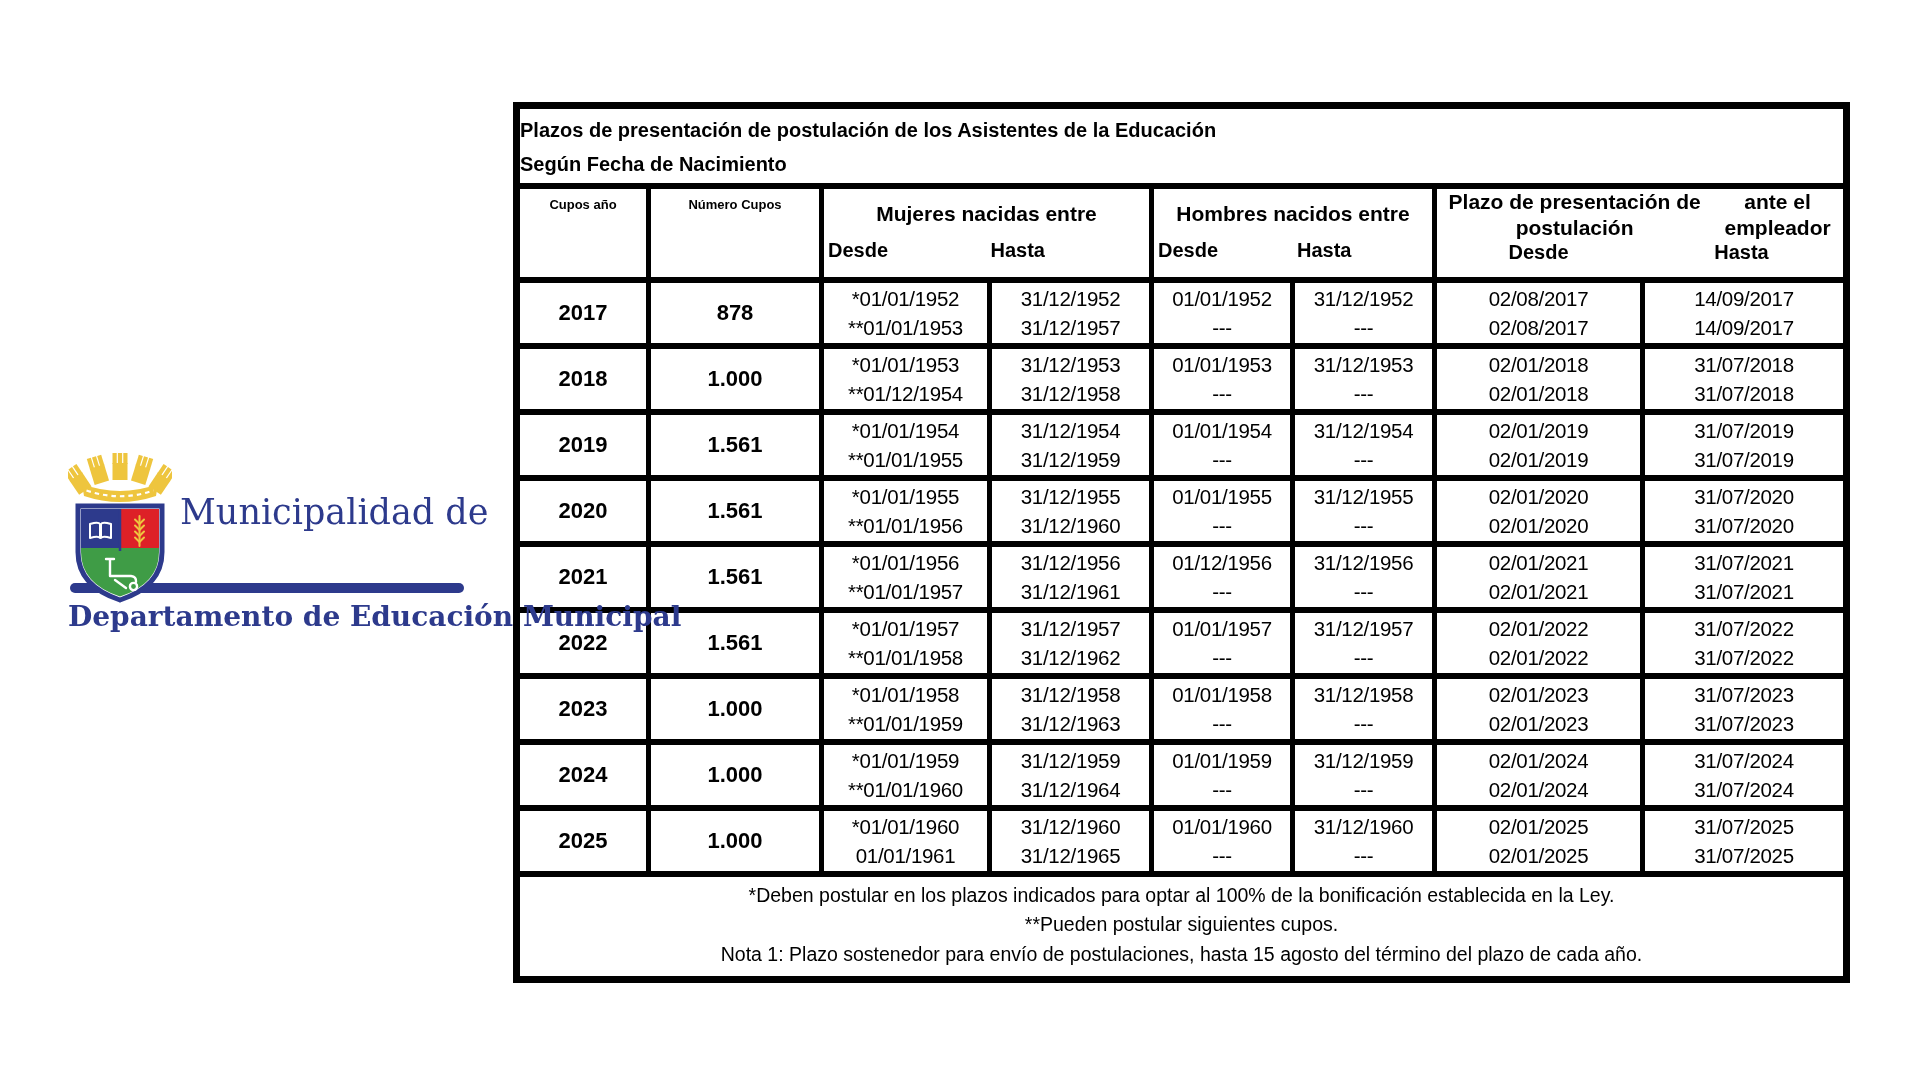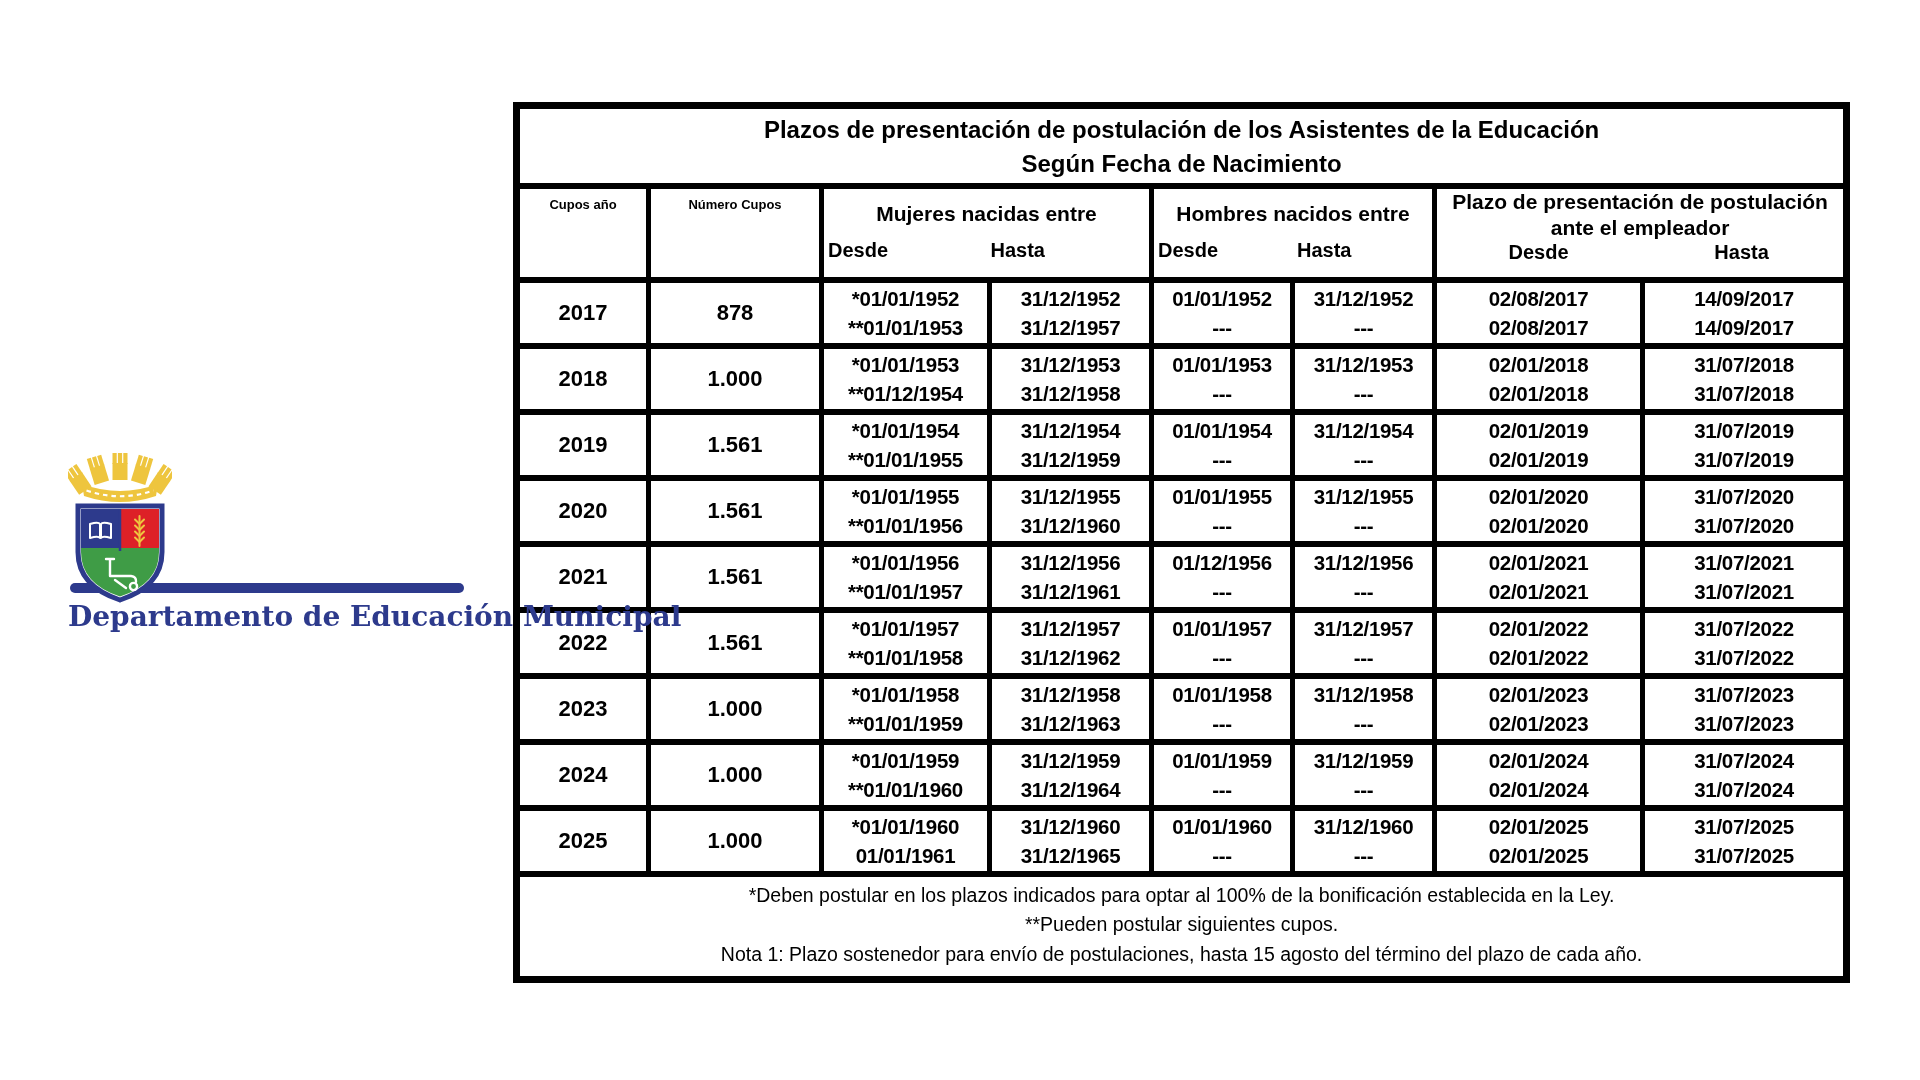--- a/index.html
+++ b/index.html
@@ -33,35 +33,35 @@
   table.plazos{
     width:1330px; table-layout:fixed; border-collapse:collapse;
     border:7px solid #000; background:#fff;
   }
   table.plazos th, table.plazos td{
     border-style:solid; border-color:#000;
     border-top-width:6px; border-bottom-width:6px;
     border-left-width:5px; border-right-width:5px;
     overflow:hidden;
   }
-  .title-cell{height:80px; text-align:center; font-weight:700; font-size:24px; line-height:34px; padding-top:3px;}
+  .title-cell{height:80px; text-align:left; font-weight:700; font-size:20px; line-height:34px; padding-top:3px;}
   .header-row th{vertical-align:top; font-weight:700; padding:0;}
   .h-plain{font-size:13px; padding-top:8px !important;}
   .h-group{height:90px;}
   .h-wrap{display:flex; flex-direction:column; height:88px;}
   .g-label{flex:1; display:flex; align-items:center; justify-content:center;
     font-size:21px; text-align:center; line-height:26px;}
-  .g-label.two-line{flex-direction:column;justify-content:space-between;}
+  .g-label.two-line{flex-direction:row;justify-content:space-between;}
   .subrow{display:flex; font-size:20px; padding-bottom:15px;}
   .subrow span{width:50%; display:inline-block;}
   .subrow.left-align span{text-align:left; padding-left:4px;}
   .subrow.centered span{text-align:center;}
   tr.data-row{height:66px;}
   td.cell-year, td.cell-cupos{text-align:center; font-size:22px; font-weight:700;}
-  td.cell-date{text-align:center; font-size:20.5px; font-weight:700; letter-spacing:-0.3px; vertical-align:middle;}
+  td.cell-date{text-align:center; font-size:20.5px; font-weight:400; letter-spacing:-0.3px; vertical-align:middle;}
   td.cell-date div{line-height:29px;}
   .notes-cell{text-align:center; font-size:19.5px; font-weight:400; line-height:29.5px; padding:4px 0 7px;}
 </style>
 </head>
 <body>
 
 <div class="logo">
   <div class="logo-underline"></div>
 
   <svg class="logo-emblem" viewBox="0 0 104 168" xmlns="http://www.w3.org/2000/svg">
@@ -104,20 +104,21 @@
       </g>
 
       <g style="stroke:var(--white);stroke-width:2.4;fill:none" stroke-linecap="round" stroke-linejoin="round">
         <path d="M38 119 H46 M42 119 V136 M42 136 H63 Q68.5 136.5 68 142"></path>
         <circle cx="65.5" cy="146.5" r="3.6"></circle>
         <path d="M47 140 L58 148"></path>
       </g>
     </g>
   </svg>
 
+  <div class="logo-uptitle">Municipalidad de</div>
   <div class="logo-dept">Departamento de Educación Municipal</div>
 </div>
 
 <div class="table-wrap">
   <table class="plazos">
     <colgroup>
       <col style="width:132px">
         <col style="width:173px">
       <col style="width:168px">
         <col style="width:162px">

